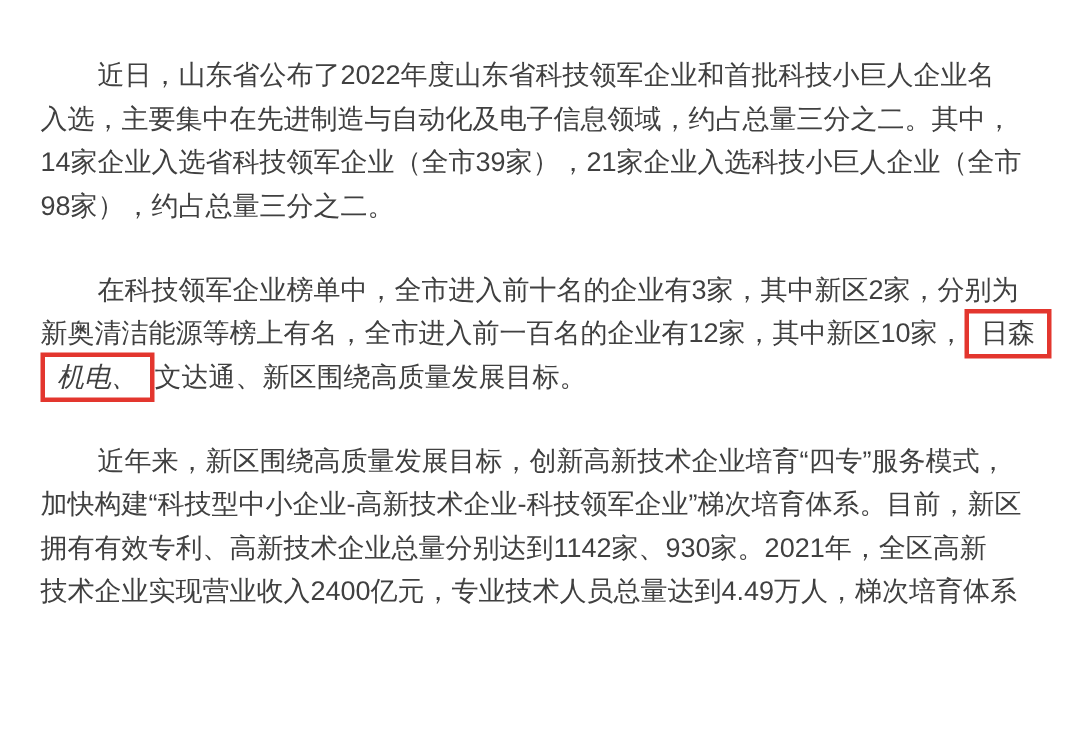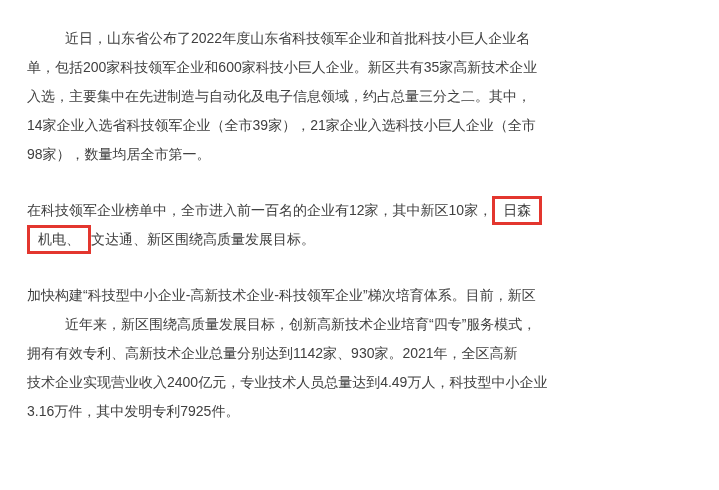--- a/index.html
+++ b/index.html
@@ -8,23 +8,24 @@
     background: #ffffff;
   }
   body {
     width: 719px;
     height: 490px;
     overflow: hidden;
     font-family: "Liberation Sans", "DejaVu Sans", sans-serif;
   }
   .article {
     padding: 24px 16px 0 27px;
-    font-size: 14px;
+    font-size: 18px;
     color: #404040;
     font-weight: 400;
+    margin-top: 12px;
   }
   .paragraph {
     margin: 0 0 27px 0;
   }
   .text-line {
     display: block;
     height: 29px;
     line-height: 29px;
     white-space: nowrap;
   }
@@ -38,29 +39,28 @@
     border: 3px solid #e3362e;
     padding: 3px 8px 4px 8px;
   }
 </style>
 </head>
 <body style="background: rgb(255, 255, 255);">
 
 <main class="article" style="color: rgb(64, 64, 64);">
     <div class="paragraph">
       <div class="text-line indent"><span class="seg">近日，山东省公布了2022年度山东省科技领军企业和首批科技小巨人企业名</span></div>
-      <div class="text-line"><span class="seg">单，包括200家科技领军企业和600家科技小巨人企业。新区共有35家高新技术企业</span></div>
       <div class="text-line"><span class="seg">入选，主要集中在先进制造与自动化及电子信息领域，约占总量三分之二。其中，</span></div>
       <div class="text-line"><span class="seg">14家企业入选省科技领军企业（全市39家），21家企业入选科技小巨人企业（全市</span></div>
-      <div class="text-line"><span class="seg">98家），数量均居全市第一。</span></div>
+      <div class="text-line"><span class="seg">98家），约占总量三分之二。</span></div>
     </div>
     <div class="paragraph">
-      <div class="text-line"><span class="seg">在科技领军企业榜单中，全市进入前一百名的企业有12家，其中新区10家，</span><span class="seg boxed" style="border-color: rgb(227, 54, 46);">日森</span></div>
-      <div class="text-line"><span class="seg boxed" style="border-color: rgb(227, 54, 46);">机电、</span><span class="seg">文达通、新区围绕高质量发展目标。</span></div>
+      <div class="text-line indent"><span class="seg">在科技领军企业榜单中，全市进入前十名的企业有3家，其中新区2家，分别为</span></div>
+      <div class="text-line"><span class="seg">新奥清洁能源等榜上有名，全市进入前一百名的企业有12家，其中新区10家，</span><span class="seg boxed" style="border-color: rgb(227, 54, 46);">日森</span></div>
+      <div class="text-line"><span class="seg boxed" style="border-color: rgb(227, 54, 46); font-style: italic;">机电、</span><span class="seg">文达通、新区围绕高质量发展目标。</span></div>
     </div>
     <div class="paragraph">
+      <div class="text-line indent"><span class="seg">近年来，新区围绕高质量发展目标，创新高新技术企业培育“四专”服务模式，</span></div>
       <div class="text-line"><span class="seg">加快构建“科技型中小企业-高新技术企业-科技领军企业”梯次培育体系。目前，新区</span></div>
-      <div class="text-line indent"><span class="seg">近年来，新区围绕高质量发展目标，创新高新技术企业培育“四专”服务模式，</span></div>
       <div class="text-line"><span class="seg">拥有有效专利、高新技术企业总量分别达到1142家、930家。2021年，全区高新</span></div>
-      <div class="text-line"><span class="seg">技术企业实现营业收入2400亿元，专业技术人员总量达到4.49万人，科技型中小企业</span></div>
-      <div class="text-line"><span class="seg">3.16万件，其中发明专利7925件。</span></div>
+      <div class="text-line"><span class="seg">技术企业实现营业收入2400亿元，专业技术人员总量达到4.49万人，梯次培育体系</span></div>
     </div>
   </main>
 
 </body></html>

